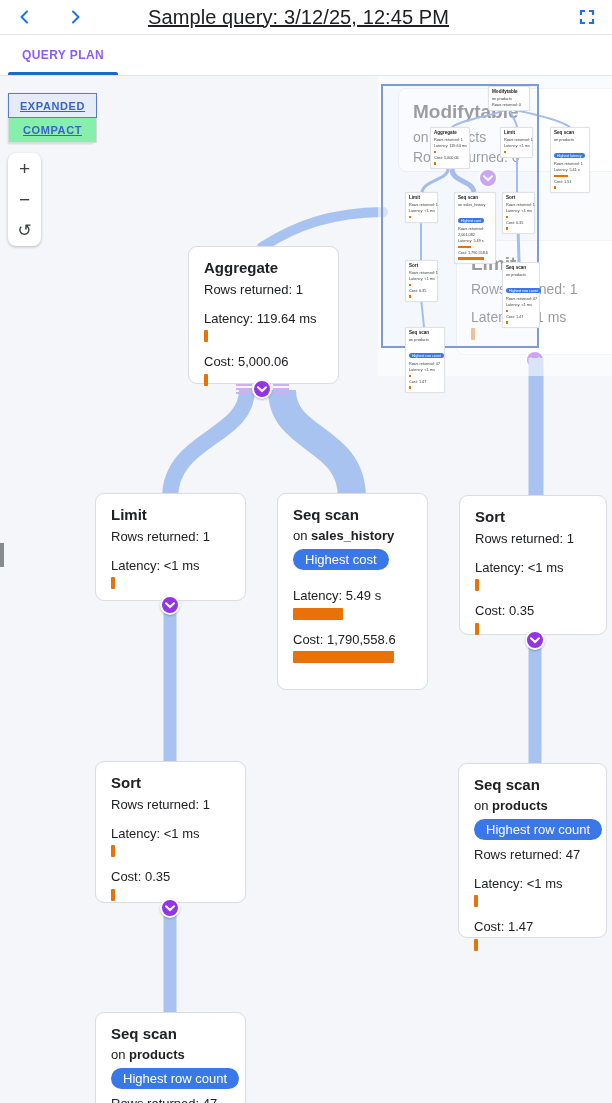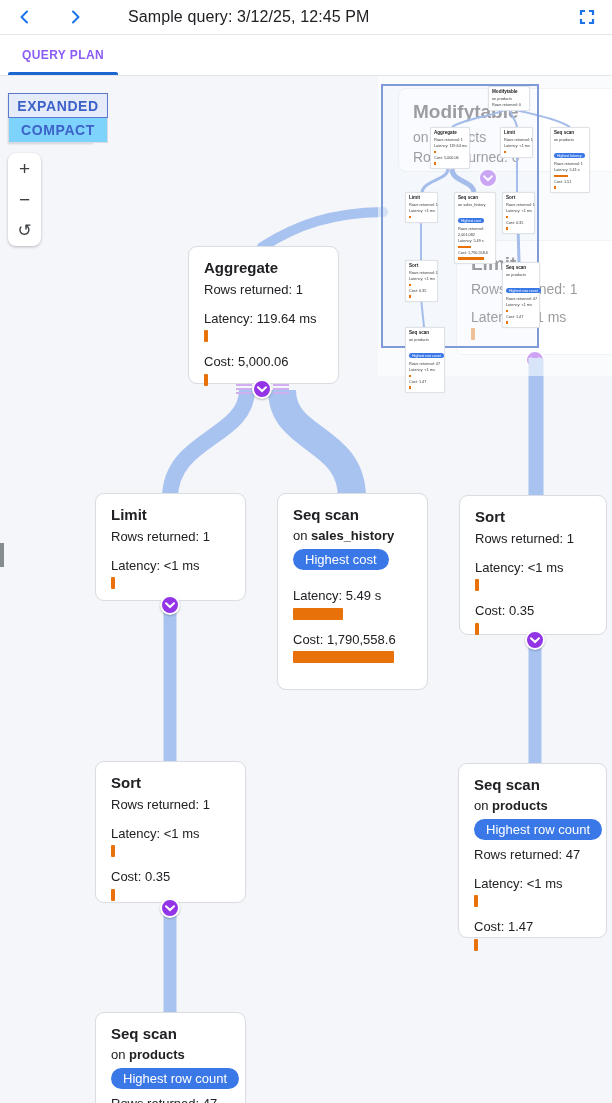--- a/index.html
+++ b/index.html
@@ -12,21 +12,21 @@
     color: #202124;
   }
   
   .header {
     position: absolute; left:0; top:0; width:612px; height:35px;
     background:#fff; border-bottom:1px solid #e3e5e8; z-index:10;
     display:flex; align-items:center;
   }
   .nav-btn { width:34px; height:34px; display:flex; align-items:center; justify-content:center; cursor:pointer; }
   .nav-btn:first-child { margin-left:8px; }
-  .hdr-title { font-size:16px; color:#202124; margin-left:36px; letter-spacing:0.1px; }
+  .hdr-title { font-size:20px; color:#202124; margin-left:56px; letter-spacing:0.1px;text-decoration:underline; }
   .fs-btn { position:absolute; right:8px; top:0; width:34px; height:34px; display:flex; align-items:center; justify-content:center; }
   
   .tabbar {
     position:absolute; left:0; top:35px; width:612px; height:41px;
     background:#fff; border-bottom:1px solid #e3e5e8; z-index:10;
     display:flex; align-items:stretch; padding-left:8px;
   }
   .tab { position:relative; display:flex; align-items:center; justify-content:center;
     font-size:12px; font-weight:bold; letter-spacing:0.4px; padding:0 14px; color:#5f6368; }
   .tab.active { color:#8b5cf6; }
@@ -62,24 +62,24 @@
   
   .chev { position:absolute; width:20px; height:20px; border-radius:50%; background:#9334e6;
     border:2px solid #fff; display:flex; align-items:center; justify-content:center;
     z-index:5; box-shadow:0 1px 2px rgba(0,0,0,0.25); cursor:pointer; }
   .chev.faded { z-index:1; box-shadow:none; }
   .stripes { position:absolute; width:16px; height:10px; z-index:4;
     background:repeating-linear-gradient(to bottom,#cfaef2 0 2px,transparent 2px 4px); }
   
   .modeGroup { position:absolute; left:8px; top:93px; width:85px; z-index:6;
     box-shadow:0 1px 2px rgba(0,0,0,0.15); }
-  .modeBtn { width:100px; height:25px; font-family:inherit; font-size:14px; font-weight:bold;
-    letter-spacing:0.6px; color:#3c62c9; display:flex; align-items:center; justify-content:center; cursor:pointer; }
+  .modeBtn { width:89px; height:25px; font-family:inherit; font-size:11px; font-weight:bold;
+    letter-spacing:0.6px; color:#3c62c9; display:flex; align-items:center; justify-content:center; cursor:pointer;text-decoration:underline; }
   .modeBtn.sel { background:#e6ebf9; border:1px solid #5b79ce; }
-  .modeBtn.unsel { background:#7dd3fc; border:1px solid #d7dade; border-top:none; }
+  .modeBtn.unsel { background:#86efac; border:1px solid #d7dade; border-top:none; }
   .zoomCard { position:absolute; left:8px; top:153px; width:33px; height:93px; z-index:6;
     background:#fff; border-radius:8px; box-shadow:0 1px 3px rgba(0,0,0,0.25);
     display:flex; flex-direction:column; align-items:center; justify-content:space-around; }
   .zbtn { width:31px; height:30px; display:flex; align-items:center; justify-content:center;
     font-size:19px; color:#3c4043; cursor:pointer; }
   .zbtn.reset { font-size:17px; }
   .scroll-thumb { position:absolute; left:0; top:543px; width:4px; height:24px; background:#878c91; z-index:7; }
 </style>
 </head>
 <body>

